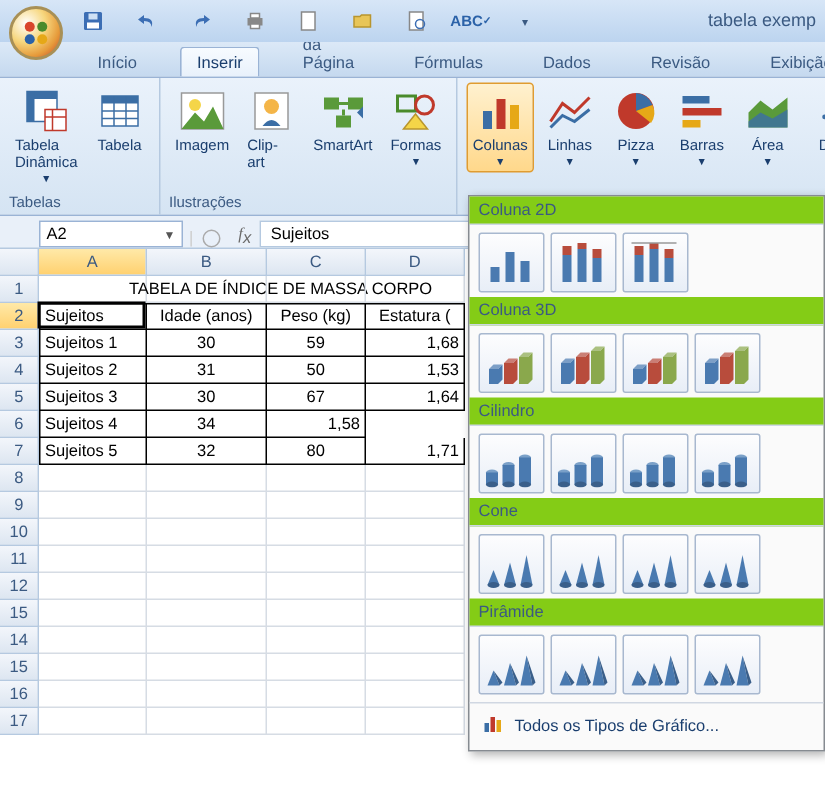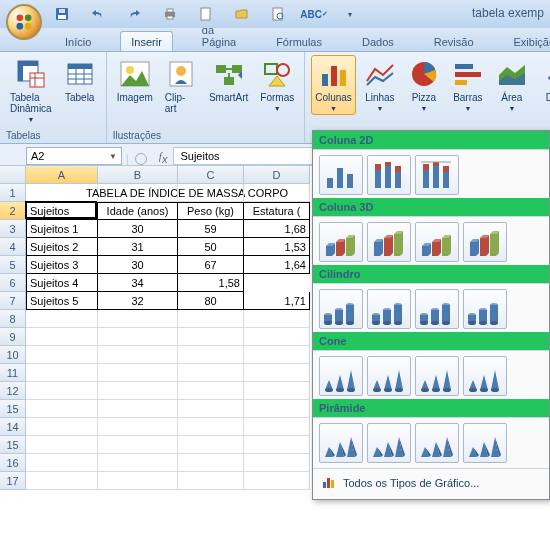--- a/index.html
+++ b/index.html
@@ -34,21 +34,21 @@
 .colh.sel{background:linear-gradient(#ffe9a8,#ffd170)}
 .rowh{width:26px;height:18px;background:linear-gradient(#f3f6fb,#dde6f1);border-right:1px solid #b5c9e0;border-bottom:1px solid #b5c9e0;display:flex;align-items:center;justify-content:center;color:#3b5a82}
 .rowh.sel{background:linear-gradient(#ffe9a8,#ffd170)}
 .cells{position:relative}
 .row{display:flex}
 .cell{height:18px;border-right:1px solid #d6dce4;border-bottom:1px solid #d6dce4;padding:0 3px;display:flex;align-items:center;overflow:hidden;white-space:nowrap}
 .cell.center{justify-content:center}
 .cell.right{justify-content:flex-end}
 .selbox{position:absolute;border:2px solid #000;pointer-events:none}
 .dropdown{position:absolute;left:312px;top:130px;width:238px;background:#fafafa;border:1px solid #868b91;box-shadow:2px 2px 6px rgba(0,0,0,.3);z-index:50;padding-bottom:2px}
-.dd-section-title{background:#22c55e;color:#3b5a82;font-weight:700;font-size:11px;padding:3px 6px;border-bottom:1px solid #cdd7e4}
+.dd-section-title{background:#84cc16;color:#3b5a82;font-weight:400;font-size:11px;padding:3px 6px;border-bottom:1px solid #cdd7e4}
 .dd-row{display:flex;gap:4px;padding:5px 6px 3px;flex-wrap:wrap}
 .chartbtn{width:44px;height:40px;border:1px solid #a8b8cf;background:linear-gradient(#fdfdfe,#e8eef7);border-radius:2px;cursor:pointer;display:flex;align-items:center;justify-content:center}
 .dd-footer{display:flex;align-items:center;gap:6px;padding:5px 8px;border-top:1px solid #d0d7e2;color:#1a3e6e;cursor:pointer;margin-top:2px}
 </style>
 </head>
 <body>
 
 <div class="titlebar">
   <div class="office-btn">
     <svg viewBox="0 0 24 24">

